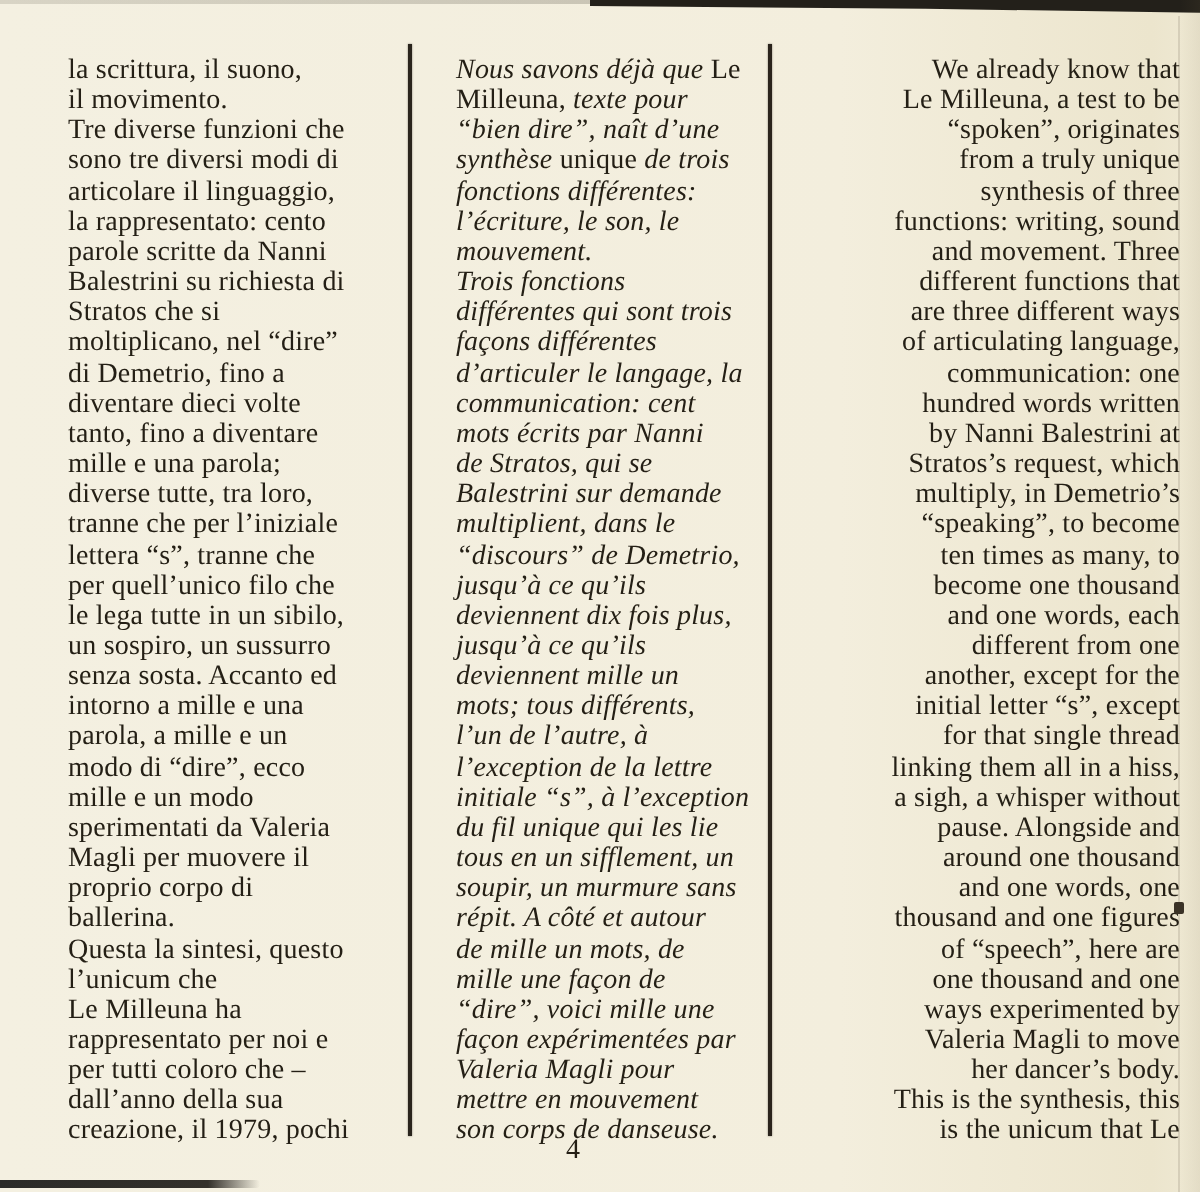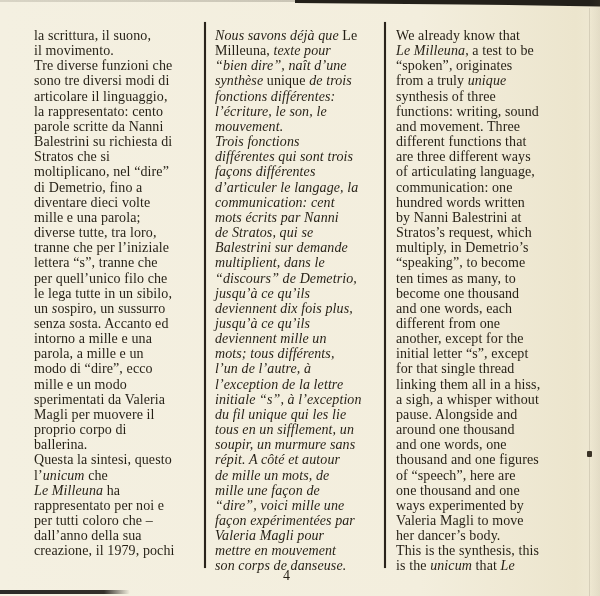--- a/index.html
+++ b/index.html
@@ -13,25 +13,25 @@
   }
   .column{
     position:absolute;
     top:28px;
     font-size:14px;
     line-height:15.15px;
     letter-spacing:0.1px;
     white-space:nowrap;
   }
   #col-italian{left:34px;width:170px;}
-  #col-french{left:215px;width:167px;}
-  #col-english{left:396px;width:178px;}
+  #col-french{left:228px;width:167px;}
+  #col-english{left:412px;width:178px;text-align:right;}
   .base-roman{font-style:normal;}
   .base-italic{font-style:italic;}
-  .italic{font-style:italic;}
+  .italic{}
   .roman{font-style:normal;}
   .divider{
     position:absolute;
     top:22px;
     width:2px;height:546px;
     background:#2a241c;
     box-shadow:0 0 1px rgba(42,36,28,.6);
   }
   #divider-1{left:204px;}
   #divider-2{left:384px;}
@@ -81,20 +81,21 @@
       <div class="line"><span>Tre diverse funzioni che</span></div>
       <div class="line"><span>sono tre diversi modi di</span></div>
       <div class="line"><span>articolare il linguaggio,</span></div>
       <div class="line"><span>la rappresentato: cento</span></div>
       <div class="line"><span>parole scritte da Nanni</span></div>
       <div class="line"><span>Balestrini su richiesta di</span></div>
       <div class="line"><span>Stratos che si</span></div>
       <div class="line"><span>moltiplicano, nel “dire”</span></div>
       <div class="line"><span>di Demetrio, fino a</span></div>
       <div class="line"><span>diventare dieci volte</span></div>
+      <div class="line"><span>tanto, fino a diventare</span></div>
       <div class="line"><span>mille e una parola;</span></div>
       <div class="line"><span>diverse tutte, tra loro,</span></div>
       <div class="line"><span>tranne che per l’iniziale</span></div>
       <div class="line"><span>lettera “s”, tranne che</span></div>
       <div class="line"><span>per quell’unico filo che</span></div>
       <div class="line"><span>le lega tutte in un </span><span class="italic">s</span><span>ibilo,</span></div>
       <div class="line"><span>un </span><span class="italic">s</span><span>ospiro, un </span><span class="italic">s</span><span>ussurro</span></div>
       <div class="line"><span>senza </span><span class="italic">s</span><span>osta. Accanto ed</span></div>
       <div class="line"><span>intorno a mille e una</span></div>
       <div class="line"><span>parola, a mille e un</span></div>

